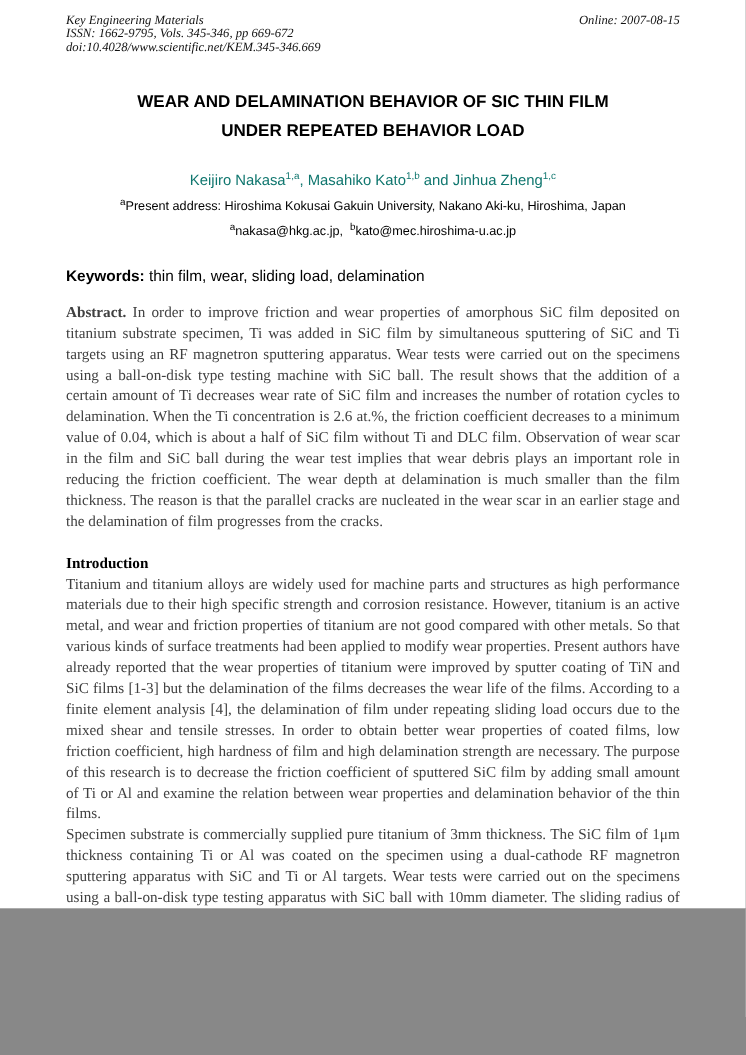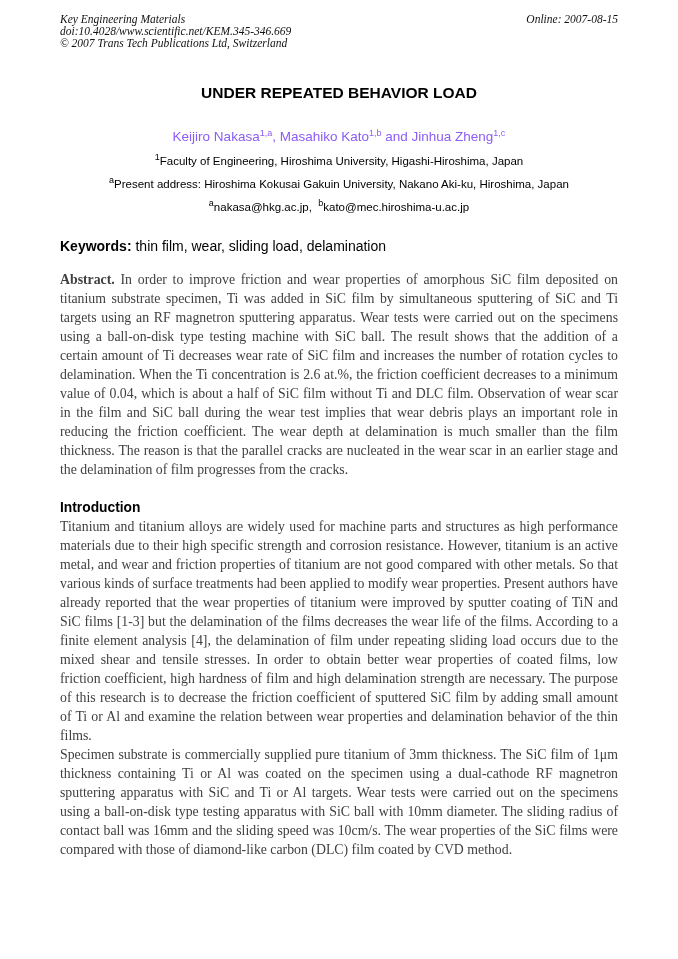--- a/index.html
+++ b/index.html
@@ -1,19 +1,19 @@
 <!DOCTYPE html>
 <html><head>
 <meta charset="utf-8">
 <style>
   html, body { margin: 0; padding: 0; background: #888; }
   .page {
     position: relative;
     width: 678px;
-    height: 959px;
+    height: 826px;
     margin: 0 auto;
     background: #ffffff;
     box-sizing: border-box;
     padding: 13px 60px 0 60px;
     color: #000;
     overflow: hidden;
   }
   
   .jheader {
     display: flex;
@@ -36,21 +36,21 @@
     font-size: 15.5px;
     line-height: 27px;
     color: #000;
   }
   
   .authors {
     margin-top: 23px;
     text-align: center;
     font-family: "Liberation Sans", sans-serif;
     font-size: 13.5px;
-    color: #8b5cf6;
+    color: #0f766e;
   }
   .authors sup, .affil sup, .emails sup {
     font-size: 9px;
     vertical-align: super;
     line-height: 0;
   }
   .affil, .emails {
     margin-top: 11px;
     text-align: center;
     font-family: "Liberation Sans", sans-serif;
@@ -70,51 +70,51 @@
     font-family: "Liberation Serif", serif;
     font-size: 13.8px;
     line-height: 19px;
     text-align: justify;
     color: #404040;
   }
   .abstract { margin-top: 16px; }
   .abstract .abs-label { font-weight: bold; }
   .section-heading {
     margin-top: 19px;
-    font-family: Liberation Sans, sans-serif;
+    font-family: Liberation Serif, serif;
     font-size: 13.8px;
     line-height: 19px;
     font-weight: bold;
     color: #000;
   }
   .section-body { margin-top: 0; }
 </style>
 </head>
 <body>
 
 <div class="page">
 
   <div class="jheader">
     <div class="jheader-left">
       <div>Key Engineering Materials</div>
+      <div>ISSN: 1662-9795, Vols. 345-346, pp 669-672</div>
       <div>doi:10.4028/www.scientific.net/KEM.345-346.669</div>
-      <div>© 2007 Trans Tech Publications Ltd, Switzerland</div>
     </div>
     <div class="jheader-right">Online: 2007-08-15</div>
   </div>
 
   <div class="paper-title">
+    <div>WEAR AND DELAMINATION BEHAVIOR OF SIC THIN FILM</div>
     <div>UNDER REPEATED BEHAVIOR LOAD</div>
   </div>
 
   <div class="authors">
     <span><span>Keijiro Nakasa</span><sup>1,a</sup><span>, </span></span><span><span>Masahiko Kato</span><sup>1,b</sup><span> and </span></span><span><span>Jinhua Zheng</span><sup>1,c</sup></span>
   </div>
 
-  <div class="affil"><sup>1</sup><span>Faculty of Engineering, Hiroshima University, Higashi-Hiroshima, Japan</span></div>
   <div class="affil"><sup>a</sup><span>Present address: Hiroshima Kokusai Gakuin University, Nakano Aki-ku, Hiroshima, Japan</span></div>
 
   <div class="emails"><sup>a</sup><span>nakasa@hkg.ac.jp,</span><span style="white-space:pre;">  </span><sup>b</sup><span>kato@mec.hiroshima-u.ac.jp</span></div>
 
   <div class="keywords"><span class="kw-label">Keywords:</span><span> thin film, wear, sliding load, delamination</span></div>
 
   <div class="body-text abstract"><span class="abs-label">Abstract.</span><span> In order to improve friction and wear properties of amorphous SiC film deposited on titanium substrate specimen, Ti was added in SiC film by simultaneous sputtering of SiC and Ti targets using an RF magnetron sputtering apparatus. Wear tests were carried out on the specimens using a ball-on-disk type testing machine with SiC ball. The result shows that the addition of a certain amount of Ti decreases wear rate of SiC film and increases the number of rotation cycles to delamination. When the Ti concentration is 2.6 at.%, the friction coefficient decreases to a minimum value of 0.04, which is about a half of SiC film without Ti and DLC film. Observation of wear scar in the film and SiC ball during the wear test implies that wear debris plays an important role in reducing the friction coefficient. The wear depth at delamination is much smaller than the film thickness. The reason is that the parallel cracks are nucleated in the wear scar in an earlier stage and the delamination of film progresses from the cracks.</span></div>
 
   <div class="section-heading">Introduction</div>
   <div class="body-text section-body">Titanium and titanium alloys are widely used for machine parts and structures as high performance materials due to their high specific strength and corrosion resistance. However, titanium is an active metal, and wear and friction properties of titanium are not good compared with other metals. So that various kinds of surface treatments had been applied to modify wear properties. Present authors have already reported that the wear properties of titanium were improved by sputter coating of TiN and SiC films [1-3] but the delamination of the films decreases the wear life of the films. According to a finite element analysis [4], the delamination of film under repeating sliding load occurs due to the mixed shear and tensile stresses. In order to obtain better wear properties of coated films, low friction coefficient, high hardness of film and high delamination strength are necessary. The purpose of this research is to decrease the friction coefficient of sputtered SiC film by adding small amount of Ti or Al and examine the relation between wear properties and delamination behavior of the thin films.</div>

